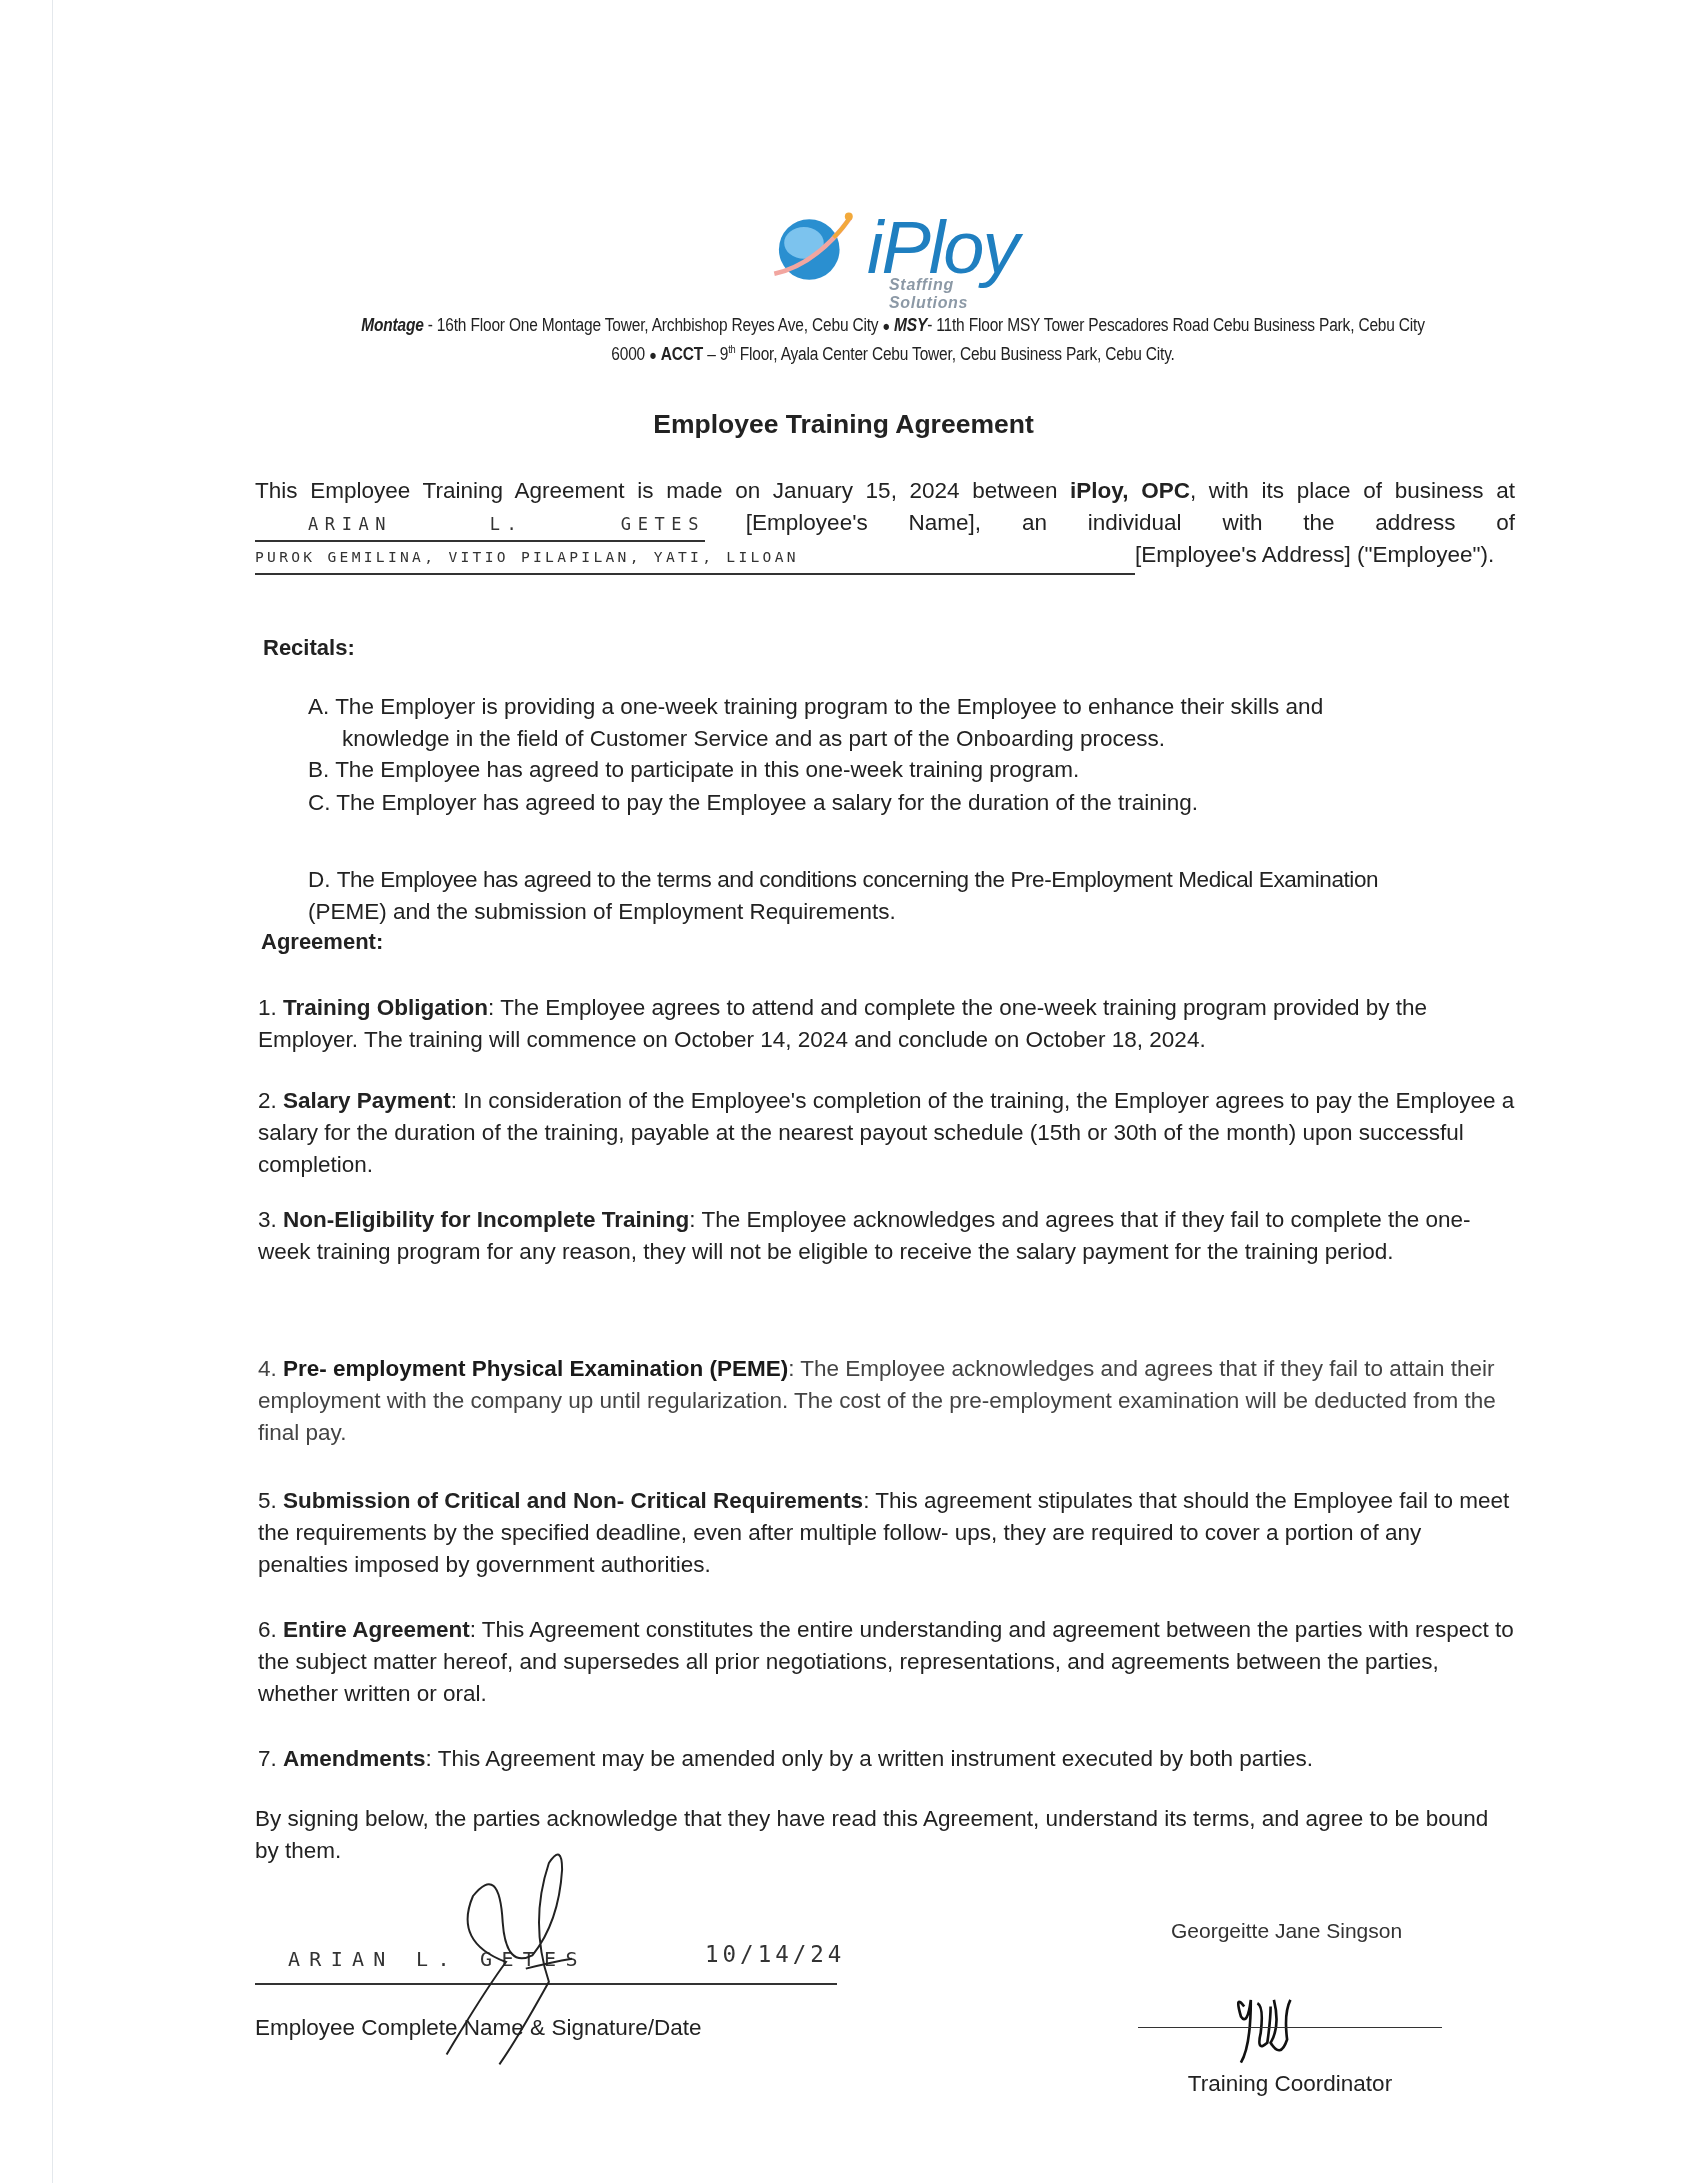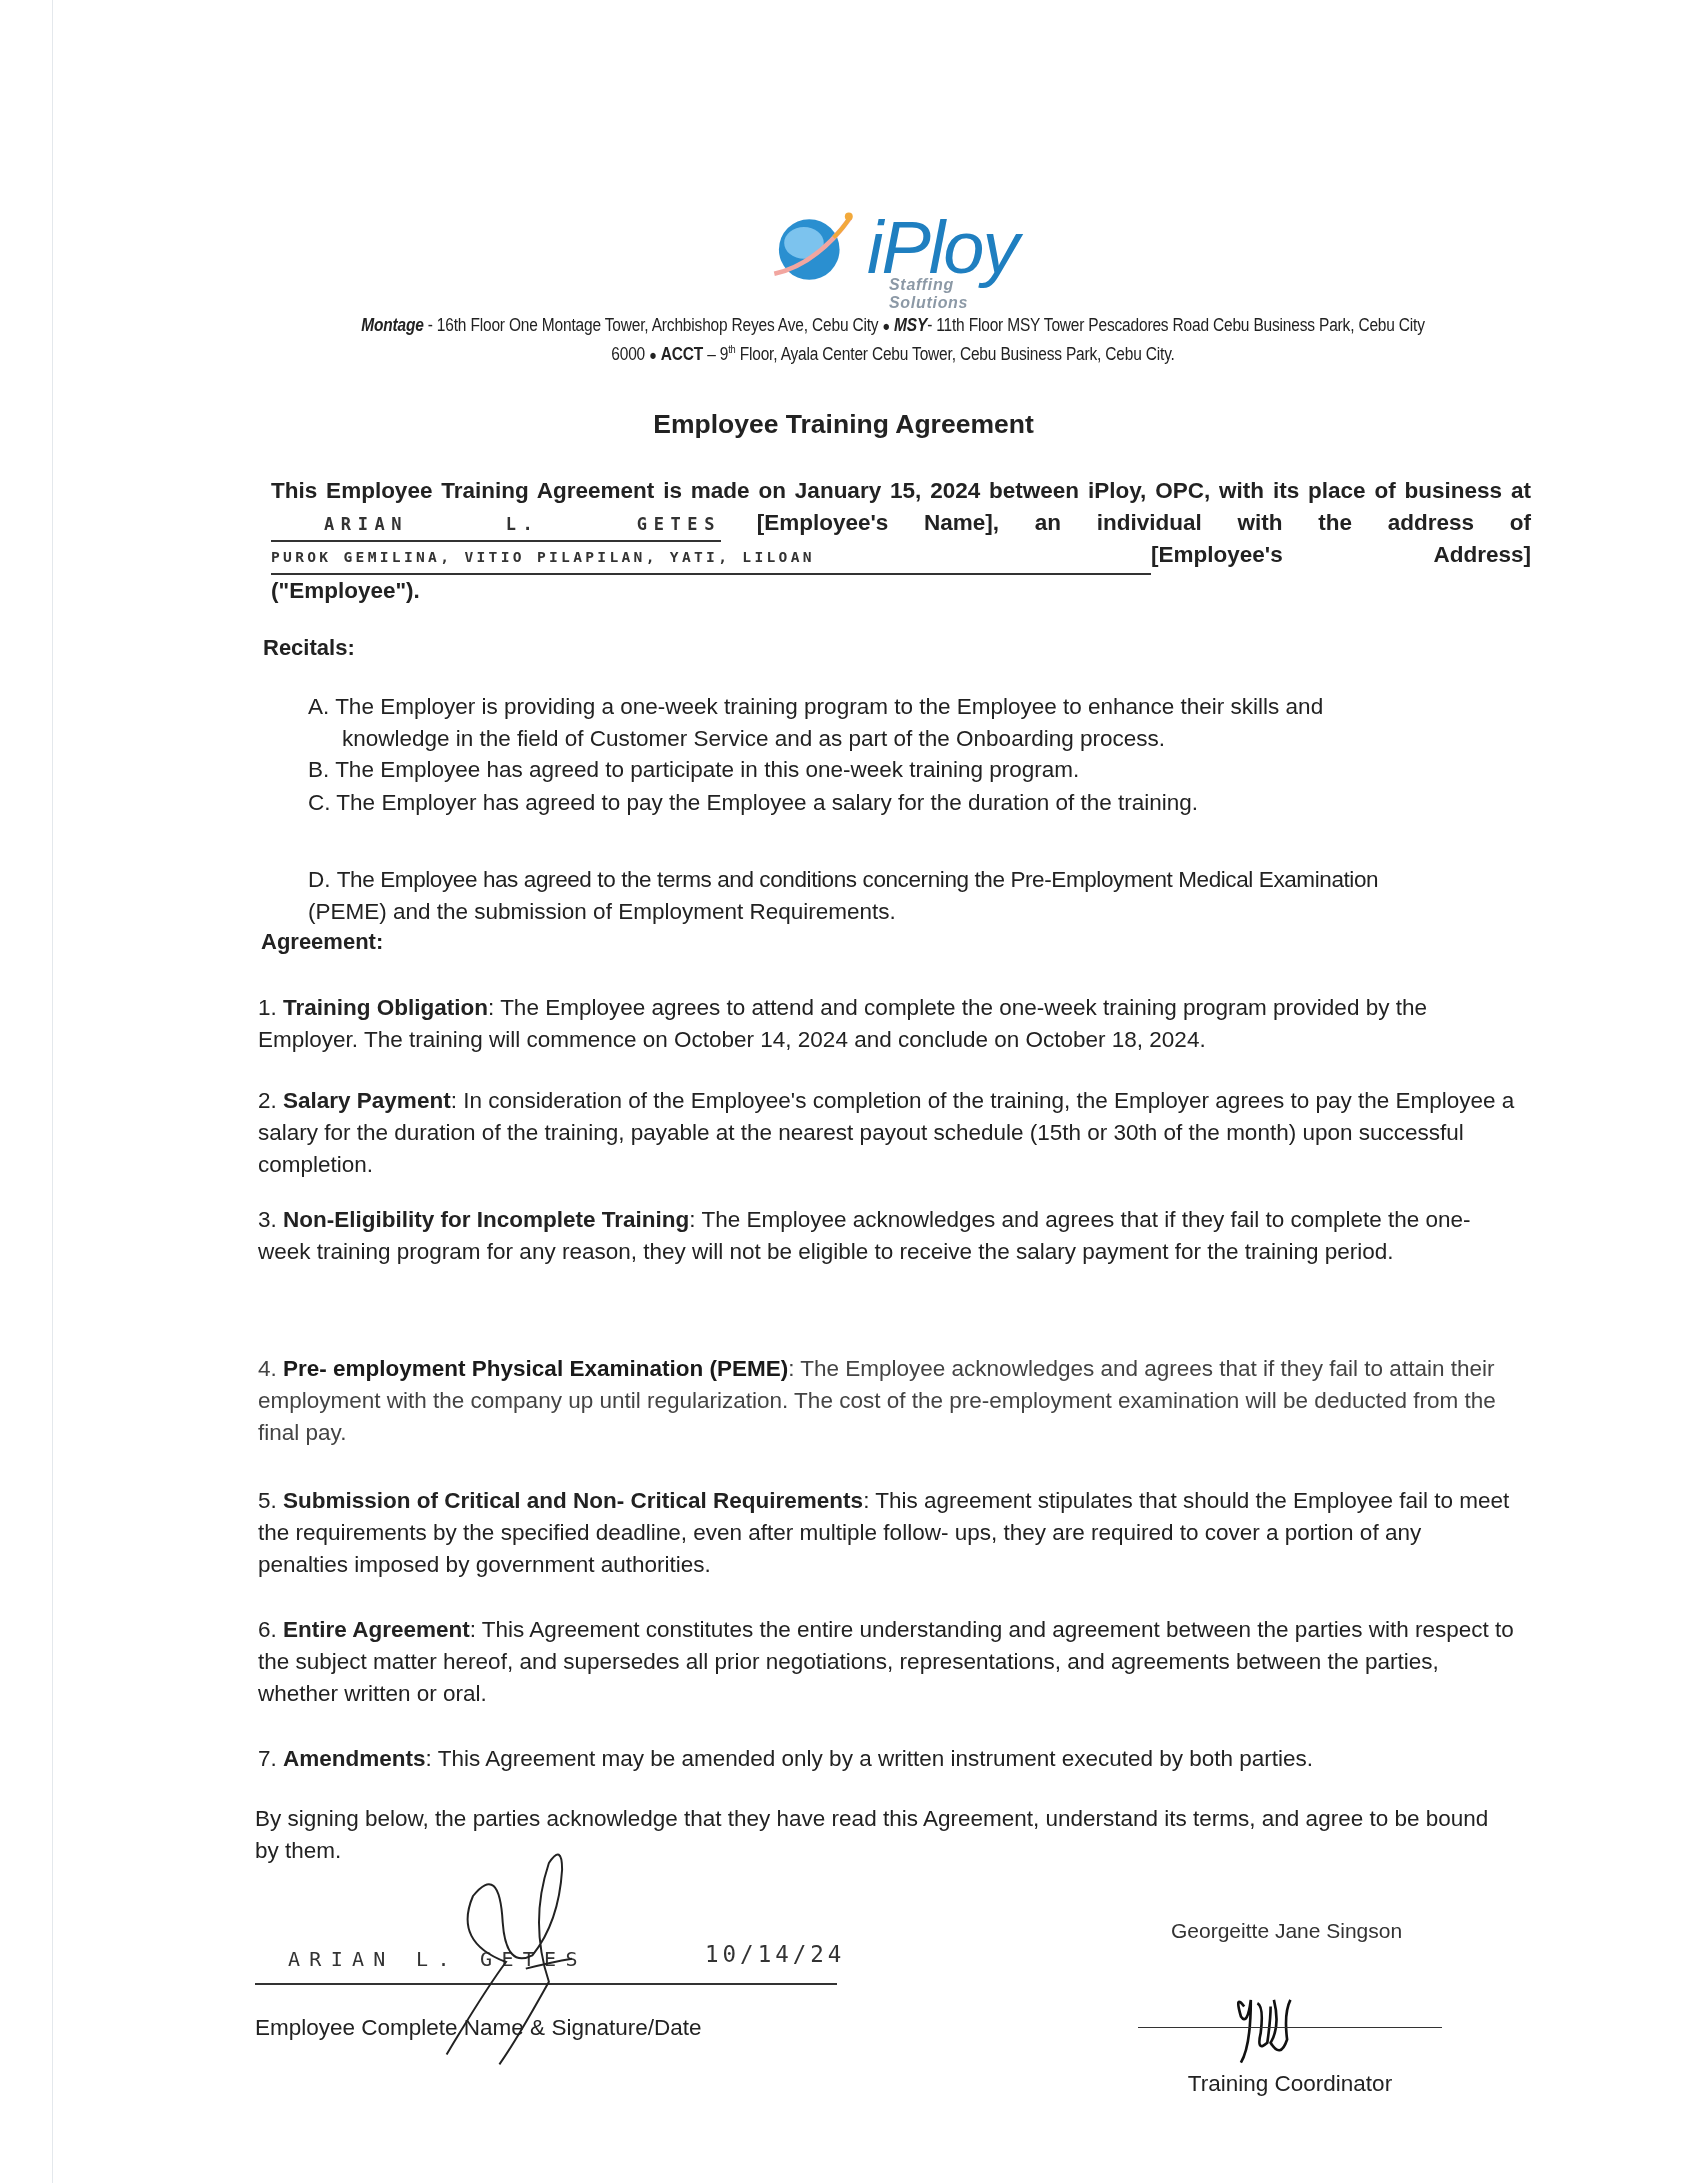--- a/index.html
+++ b/index.html
@@ -17,21 +17,21 @@
   
   .addr { left:258px; width:1270px; top:311px; font-family:"Liberation Sans", sans-serif; font-size:18px; line-height:28px; color:#222; text-align:center; transform:scaleX(0.86); transform-origin:center top; letter-spacing:-0.2px; }
   .addr b { font-weight:bold; }
   .addr i { font-style:italic; font-weight:bold; }
   .dot { font-size:14.6px; }
   sup { font-size:60%; line-height:0; }
   
   .title { left:0; width:1687px; top:409px; text-align:center; font-family:"Liberation Sans", sans-serif; font-weight:bold; font-size:26.5px; color:#222; }
   
   .txt { font-family:"Liberation Sans", sans-serif; font-size:22.5px; color:#222; line-height:32px; }
-  .para1 { left:271px; width:1260px; top:475px; text-align:justify; text-align-last:justify;font-weight:bold; }
+  .para1 { left:255px; width:1260px; top:475px; text-align:justify; text-align-last:justify; }
   .para1-line { display:block; height:32px; }
   .hand { font-family:"DejaVu Sans Mono", monospace; font-size:17px; letter-spacing:6.6px; color:#333; display:inline-block; border-bottom:2px solid #333; }
   .heading { font-weight:bold; font-size:22px; }
   .recitals-h { left:263px; top:632px; }
   .recital { left:308px; width:1125px; }
   .agreement-h { left:261px; top:926px; }
   .clause { left:258px; width:1257px; }
   .muted { color:#444; }
   
   .sig-line { height:2px; background:#333; }

